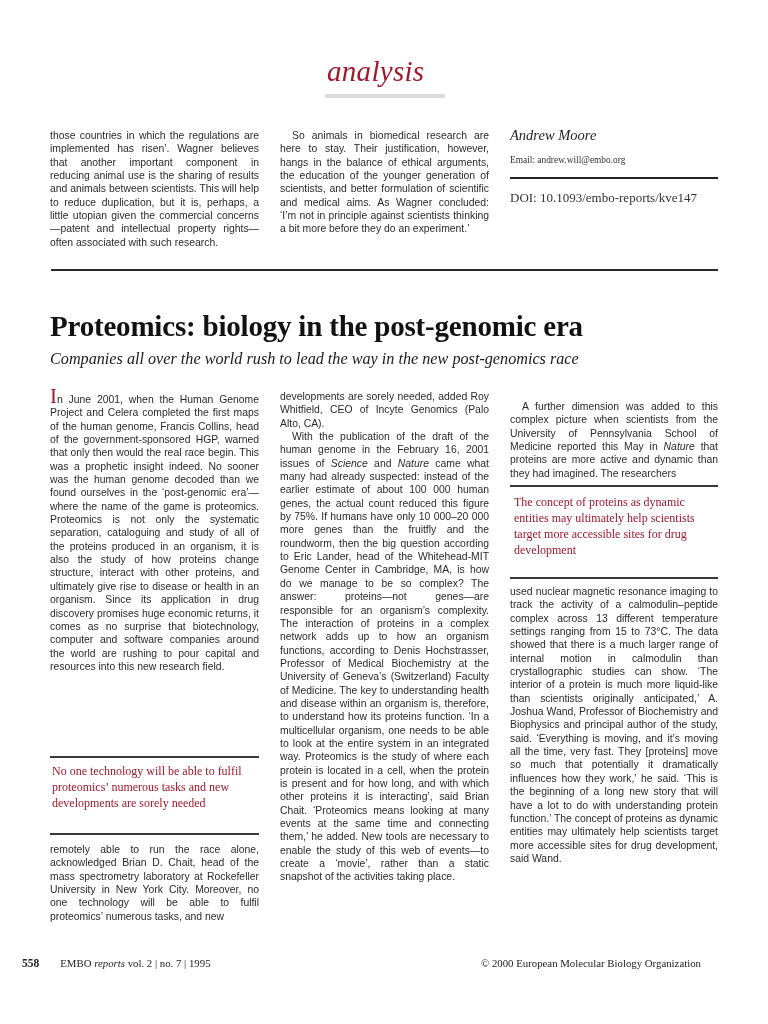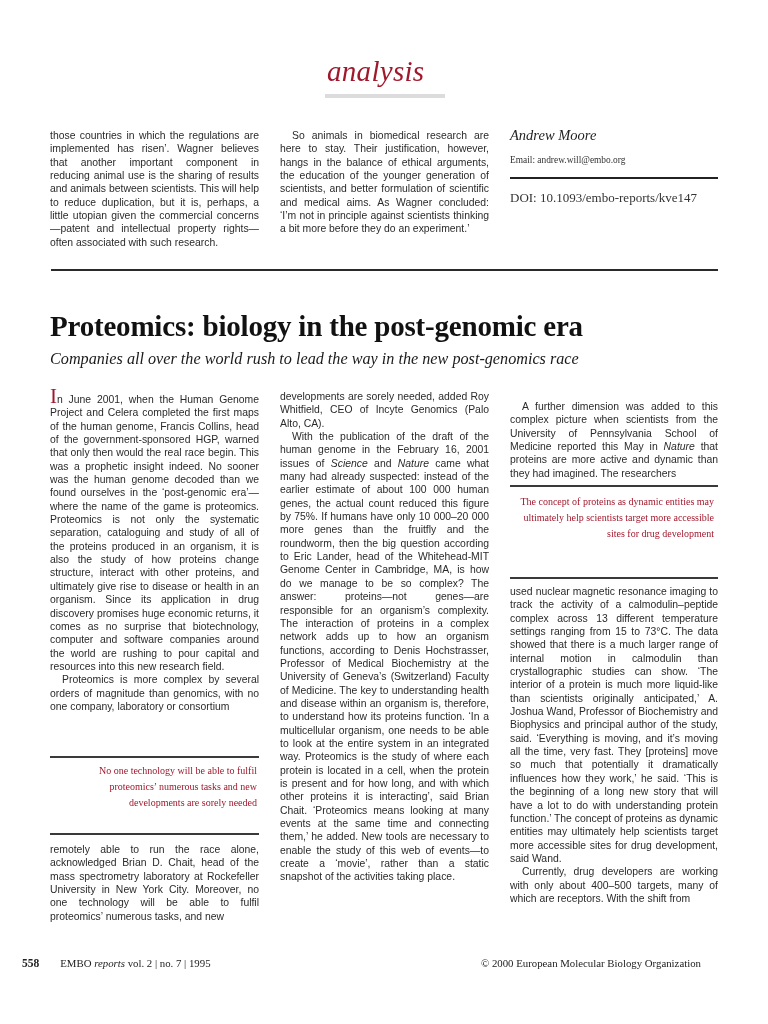--- a/index.html
+++ b/index.html
@@ -41,22 +41,22 @@
 
   .body-col-1 { left: 50px; top: 390px; width: 209px; }
   .body-col-2 { left: 280px; top: 390px; width: 209px; }
   .body-col-3 { left: 510px; top: 400px; width: 208px; }
 
   .dropcap {
     font-family: "Liberation Serif", serif; font-size: 21px; line-height: 13px; color: #a0182c;
   }
 
   .pullquote {
-    position: absolute; text-align: right;
-    font-family: "Liberation Serif", serif; font-size: 10px; line-height: 16px; color: #a0182c;
+    position: absolute; text-align: left;
+    font-family: "Liberation Serif", serif; font-size: 12px; line-height: 16px; color: #a0182c;
   }
   .pq-rule { position: absolute; height: 2px; background: #3a3a3a; }
 
   .footer-left {
     position: absolute; left: 22px; top: 957px; font-family: "Liberation Serif", serif; font-size: 10.8px; color: #222;
   }
   .footer-left .page-num { font-weight: bold; font-size: 11.5px; margin-right: 21px; text-align: center; }
   .footer-left .journal-italic { font-style: italic; }
   .footer-right {
     position: absolute; left: 481px; top: 957px; font-family: "Liberation Serif", serif; font-size: 10.8px; color: #222;
@@ -82,21 +82,20 @@
   <div class="author-doi">DOI: 10.1093/embo-reports/kve147</div>
 </div>
 
 <div class="top-rule"></div>
 
 <h1 class="headline">Proteomics: biology in the post-genomic era</h1>
 <h2 class="deck" style="font-weight:normal;font-style:italic;">Companies all over the world rush to lead the way in the new post-genomics race</h2>
 
 <div class="col body-col-1">
   <p><span class="dropcap">I</span><span>n June 2001, when the Human Genome Project and Celera completed the first maps of the human genome, Francis Collins, head of the government-sponsored HGP, warned that only then would the real race begin. This was a prophetic insight indeed. No sooner was the human genome decoded than we found ourselves in the ‘post-genomic era’—where the name of the game is proteomics. Proteomics is not only the systematic separation, cataloguing and study of all of the proteins produced in an organism, it is also the study of how proteins change structure, interact with other proteins, and ultimately give rise to disease or health in an organism. Since its application in drug discovery promises huge economic returns, it comes as no surprise that biotechnology, computer and software companies around the world are rushing to pour capital and resources into this new research field.</span></p>
-  <p class="indent">Proteomics is more complex by several orders of magnitude than genomics, with no one company, laboratory or consortium</p>
 </div>
 
 <div class="pq-rule" style="left:50px; top:756px; width:209px;"></div>
 <div class="pullquote" style="left:52px; top:763px; width:205px;">No one technology will be able to fulfil proteomics’ numerous tasks and new developments are sorely needed</div>
 <div class="pq-rule" style="left:50px; top:833px; width:209px;"></div>
 
 <div class="col" style="left:50px; top:843px; width:209px;">
   <p>remotely able to run the race alone, acknowledged Brian D. Chait, head of the mass spectrometry laboratory at Rockefeller University in New York City. Moreover, no one technology will be able to fulfil proteomics’ numerous tasks, and new</p>
 </div>
 
@@ -108,19 +107,18 @@
 <div class="col body-col-3">
   <p class="indent"><span>A further dimension was added to this complex picture when scientists from the University of Pennsylvania School of Medicine reported this May in </span><em>Nature</em><span> that proteins are more active and dynamic than they had imagined. The researchers</span></p>
 </div>
 
 <div class="pq-rule" style="left:510px; top:485px; width:208px;"></div>
 <div class="pullquote" style="left:514px; top:494px; width:200px;">The concept of proteins as dynamic entities may ultimately help scientists target more accessible sites for drug development</div>
 <div class="pq-rule" style="left:510px; top:577px; width:208px;"></div>
 
 <div class="col" style="left:510px; top:585px; width:208px;">
   <p>used nuclear magnetic resonance imaging to track the activity of a calmodulin–peptide complex across 13 different temperature settings ranging from 15 to 73°C. The data showed that there is a much larger range of internal motion in calmodulin than crystallographic studies can show. ‘The interior of a protein is much more liquid-like than scientists originally anticipated,’ A. Joshua Wand, Professor of Biochemistry and Biophysics and principal author of the study, said. ‘Everything is moving, and it’s moving all the time, very fast. They [proteins] move so much that potentially it dramatically influences how they work,’ he said. ‘This is the beginning of a long new story that will have a lot to do with understanding protein function.’ The concept of proteins as dynamic entities may ultimately help scientists target more accessible sites for drug development, said Wand.</p>
-  <p class="indent">Currently, drug developers are working with only about 400–500 targets, many of which are receptors. With the shift from</p>
 </div>
 
 <div class="footer-left">
   <span class="page-num">558</span><span>EMBO </span><span class="journal-italic">reports</span><span> vol. 2 | no. 7 | 1995</span>
 </div>
 <div class="footer-right">© 2000 European Molecular Biology Organization</div>
 
 </body></html>

